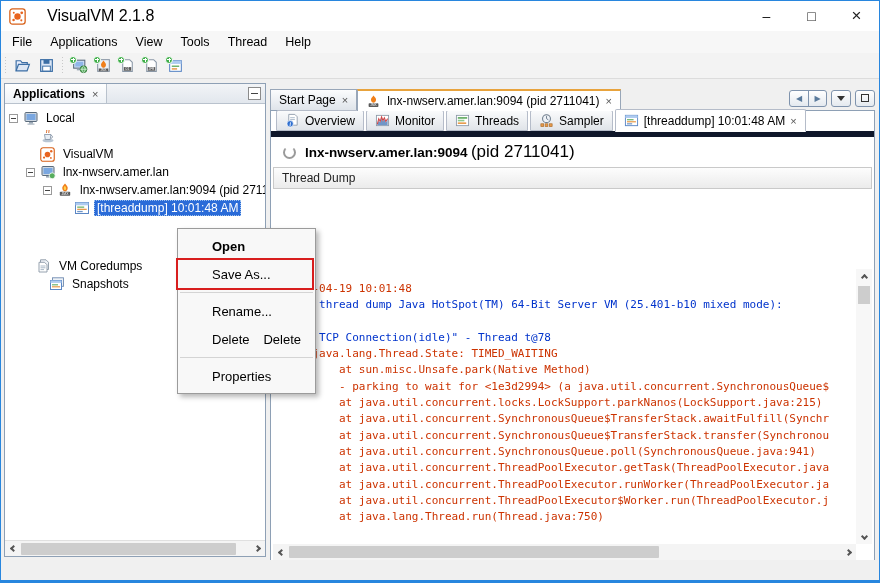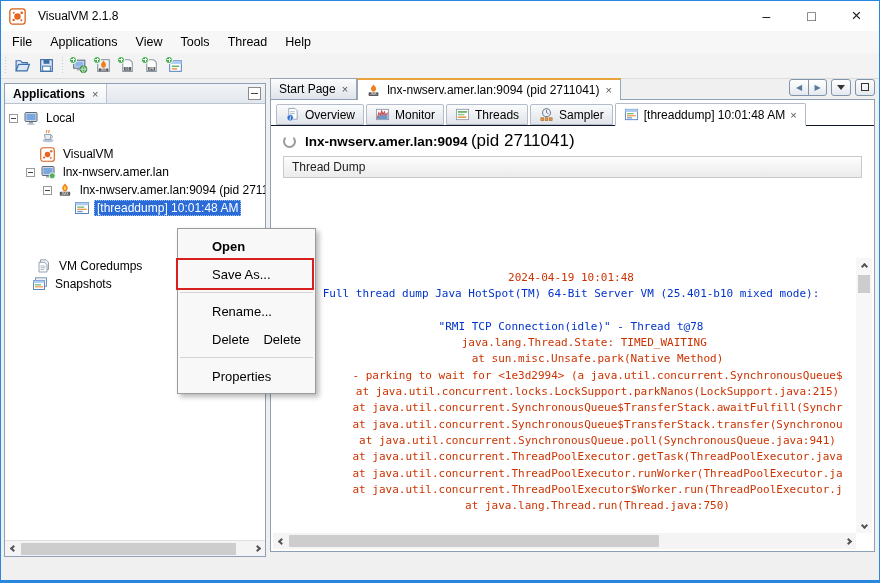--- a/index.html
+++ b/index.html
@@ -5,21 +5,21 @@
   * { margin:0; padding:0; box-sizing:border-box; }
   html,body { width:880px; height:583px; overflow:hidden;
     font-family:"Liberation Sans", sans-serif; font-size:12px; color:#000; }
   .window { position:absolute; inset:0; background:#f0f0f0;
     border:1px solid #2886de; border-bottom:3px solid #2886de; }
 
   
   .titlebar { position:absolute; left:0; right:0; top:0; height:30px;
     background:#fff; display:flex; align-items:center; }
   .app-logo { width:17px; height:17px; margin-left:8px; }
-  .title-text { margin-left:12px; font-size:12px; }
+  .title-text { margin-left:21px; font-size:16px; }
   .win-controls { margin-left:auto; display:flex; height:100%; }
   .wbtn { width:45px; display:flex; align-items:center; justify-content:center;
     font-size:14px; color:#222; cursor:default; }
   .wbtn.close { font-size:17px; }
 
   
   .menubar { position:absolute; left:0; right:0; top:30px; height:22px;
     background:#f7f7f7; display:flex; align-items:center; padding-left:2px; }
   .mitem { padding:3px 9px; font-size:12.5px; }
 
@@ -68,51 +68,51 @@
   .sbtn { width:16px; height:16px; display:flex; align-items:center; justify-content:center; flex:none; }
   .chev { width:5px; height:5px; border-right:2px solid #555; border-bottom:2px solid #555; }
   .chev.left { transform:rotate(135deg); }
   .chev.right { transform:rotate(-45deg); }
   .chev.up { transform:rotate(-135deg); }
   .chev.down { transform:rotate(45deg); }
   .sthumb { height:12px; background:#cdcdcd; border-radius:1px; }
   .vthumb { width:12px; background:#cdcdcd; }
 
   
-  .rightpanel { position:absolute; left:269px; right:4px; top:77px; height:474px;text-align:center; }
+  .rightpanel { position:absolute; left:269px; right:4px; top:88px; height:474px; }
   .doctabs { height:22px; display:flex; align-items:stretch; border-bottom:1px solid #8ea0b5; }
   .dtab { display:flex; align-items:center; gap:6px; padding:0 8px; font-size:12px;
     background:linear-gradient(#fbfcfd,#dfe4ea); border:1px solid #98a6b8; border-bottom:none; }
   .dtab.active { background:#fff; border-top:2px solid #e8a33d; margin-bottom:-1px; z-index:2; }
   .navbtns { margin-left:auto; display:flex; align-items:center; gap:4px; padding-bottom:3px; }
   .nav-pair { display:flex; border:1px solid #7f93ad; border-radius:3px; background:linear-gradient(#fff,#e4e9ef); }
   .nav-arrow { width:18px; height:15px; display:flex; align-items:center; justify-content:center;
     font-size:8px; color:#5a7a9c; }
   .nav-arrow + .nav-arrow { border-left:1px solid #7f93ad; }
   .nav-sq { width:20px; height:17px; border:1px solid #7f93ad; border-radius:3px;
     background:linear-gradient(#fff,#e4e9ef); display:flex; align-items:center; justify-content:center; }
   .tri-down { width:0; height:0; border-left:4px solid transparent; border-right:4px solid transparent;
     border-top:5px solid #333; }
   .sq-glyph { width:8px; height:8px; border:1.5px solid #333; }
 
   .frame { position:absolute; left:0; right:0; top:22px; bottom:0;
     border:1px solid #8ea0b5; border-top:none; background:#fff; }
   .subtabs { height:26px; display:flex; align-items:flex-end; gap:2px; padding:3px 0 0 5px;
-    border-bottom:1px solid #0f172a; background:#fff; }
+    border-bottom:6px solid #0f172a; background:#fff; }
   .stab { display:flex; align-items:center; gap:5px; height:21px; padding:0 8px; font-size:12px;
     background:linear-gradient(#fafbfc,#e0e4e9); border:1px solid #b5bcc9;
     border-radius:2px 2px 0 0; }
   .stab.active { background:#fff; border-bottom:1px solid #fff; margin-bottom:-1px; height:23px; z-index:2; }
 
   .viewhead { height:30px; display:flex; align-items:center; padding-left:12px; gap:9px; }
   .spinner { width:13px; height:13px; border:2.5px solid #9a9a9a; border-top-color:transparent;
     border-radius:50%; }
   .appname { font-size:13.5px; font-weight:bold; }
   .apppid { font-size:17px; }
-  .sectionbar { margin:0 12px; height:22px; background:linear-gradient(#fdfdfd,#ebebeb);
+  .sectionbar { margin:0 2px; height:22px; background:linear-gradient(#fdfdfd,#ebebeb);
     border:1px solid #c9c9c9; display:flex; align-items:center; padding-left:8px;
     font-size:12px; color:#222; }
 
   .dumpwrap { position:absolute; left:2px; right:2px; top:158px; bottom:2px; background:#fff; }
   .dump { position:absolute; left:0; right:16px; top:0; bottom:16px; overflow:hidden;
     padding:12px 0 0 13px; }
   .dline { font-family:"DejaVu Sans Mono", monospace; font-size:11px; line-height:16.3px;
     white-space:pre; }
   .dline.red { color:#cc3300; }
   .dline.blue { color:#0033cc; }
@@ -346,21 +346,21 @@
           <svg viewBox="0 0 16 16" width="16" height="16">
               <path d="M4.5 1.8 H10 L12.5 4.3 V11.5 H4.5 Z" fill="#eef2f7" stroke="#8a97a6" stroke-width="0.9"></path>
               <path d="M3 4.3 H8.5 L11 6.8 V14 H3 Z" fill="#fff" stroke="#8a97a6" stroke-width="0.9"></path>
               <path d="M4.5 8 h5 M4.5 9.8 h5 M4.5 11.6 h3.5" stroke="#9fb0c2" stroke-width="0.9"></path>
             </svg>
         </span>
         <span class="tlabel">VM Coredumps</span>
       </div>
 
 
-      <div class="trow" style="padding-left:13px;">
+      <div class="trow" style="padding-left:30px;">
         <span class="noexp"></span>
         <span class="ic">
           <svg viewBox="0 0 16 16" width="16" height="16">
               <rect x="3.5" y="1.8" width="11" height="8.5" fill="#eef2f7" stroke="#6f8ab0" stroke-width="0.9"></rect>
               <rect x="1.5" y="4.5" width="11" height="9" fill="#fff" stroke="#5b87c5" stroke-width="1"></rect>
               <rect x="1.5" y="4.5" width="11" height="2.4" fill="#aecbf0"></rect>
               <rect x="3" y="8.2" width="6" height="1.2" fill="#6fb36f"></rect>
               <rect x="3" y="10.2" width="8" height="1.2" fill="#e89a4a"></rect>
             </svg>
         </span>

